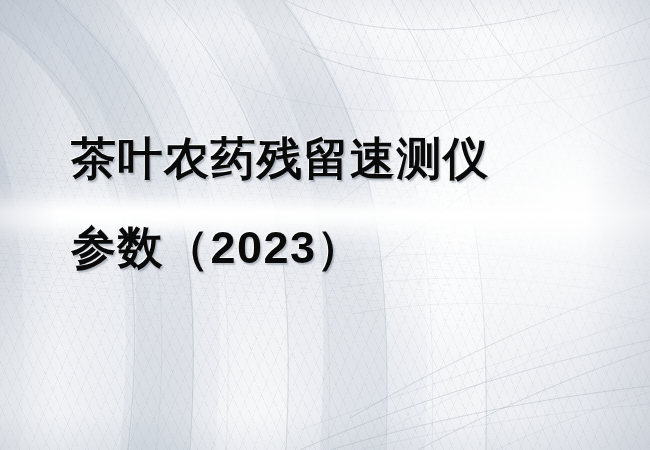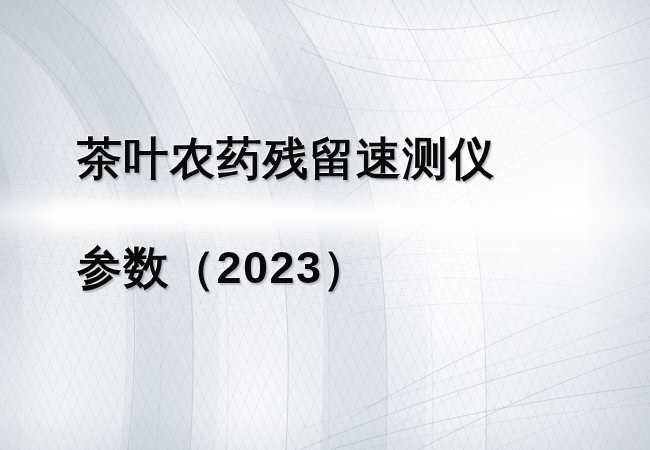--- a/index.html
+++ b/index.html
@@ -110,36 +110,36 @@
     background:
       linear-gradient(to right, rgba(176,184,196,0.30) 0%, rgba(176,184,196,0) 9%),
       linear-gradient(to left,  rgba(176,184,196,0.22) 0%, rgba(176,184,196,0) 10%),
       linear-gradient(to bottom, rgba(176,184,196,0.18) 0%, rgba(176,184,196,0) 7%),
       linear-gradient(to top,    rgba(176,184,196,0.16) 0%, rgba(176,184,196,0) 8%);
   }
 
   
   #title-block {
     position: absolute;
-    left: 77px;
+    left: 71px;
     top: 136px;
     width: 520px;
   }
   .title-line {
     color: #0a0a0a;
     font-size: 45px;
     line-height: 1;
     font-weight: bold;
     letter-spacing: 1.5px;
     white-space: nowrap;
     text-shadow:
       -1px -1px 0 rgba(255,255,255,0.85),
        1.5px 1.5px 1.5px rgba(110,120,136,0.45);
   }
-  #title-line-2 { margin-top: 64px; }
+  #title-line-2 { margin-top: 44px; }
 </style>
 </head>
 <body>
 
 <div id="banner">
 
   <div class="layer" id="bg-base"></div>
   <div class="layer" id="bg-ribbons-top"></div>
   <div class="layer" id="bg-ribbons-bottom"></div>
 

